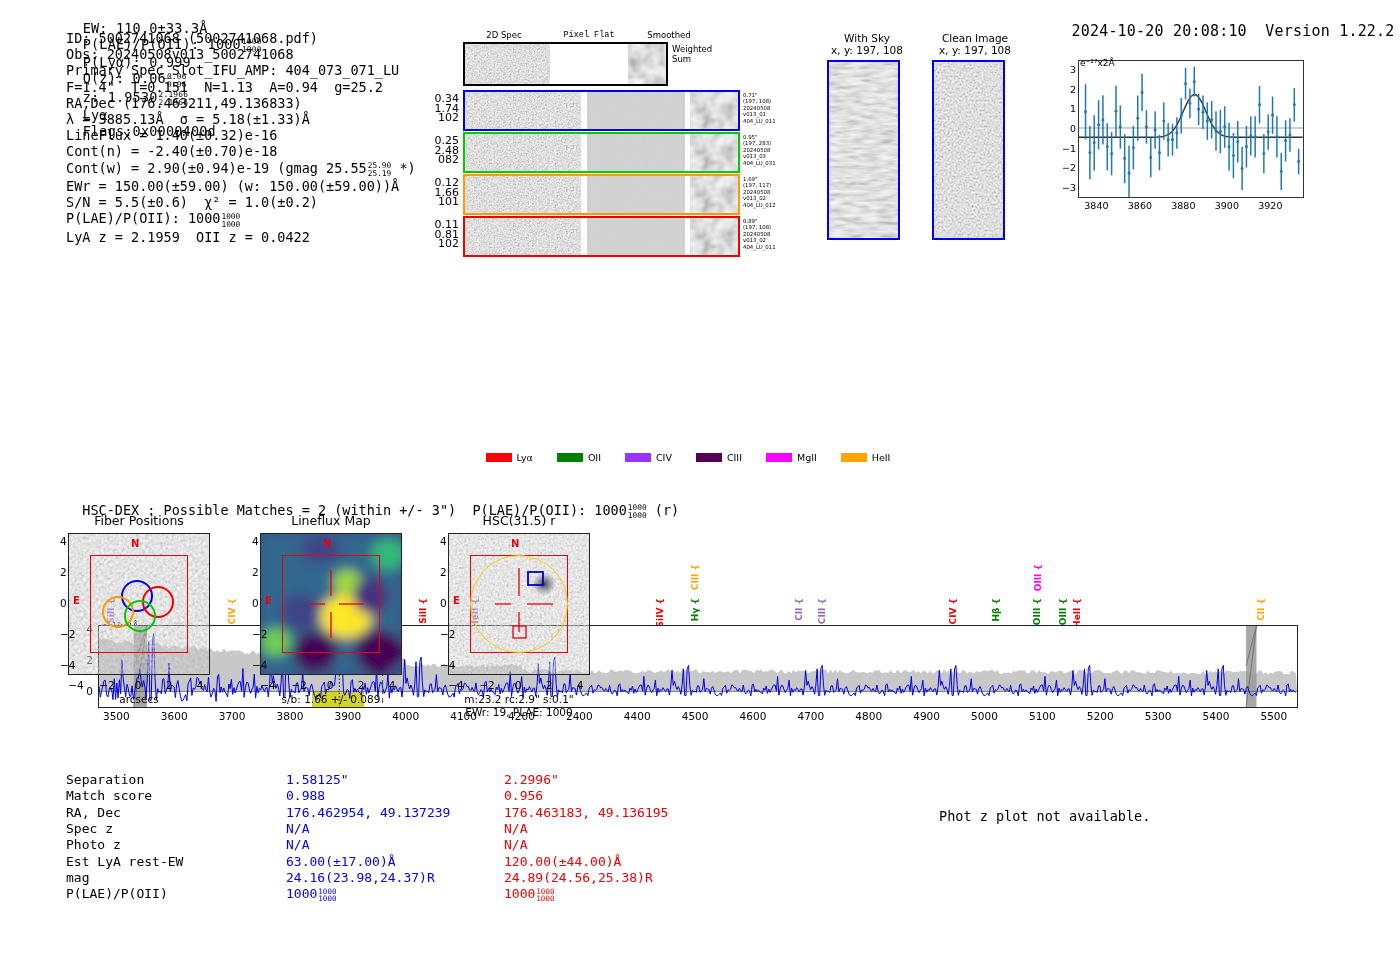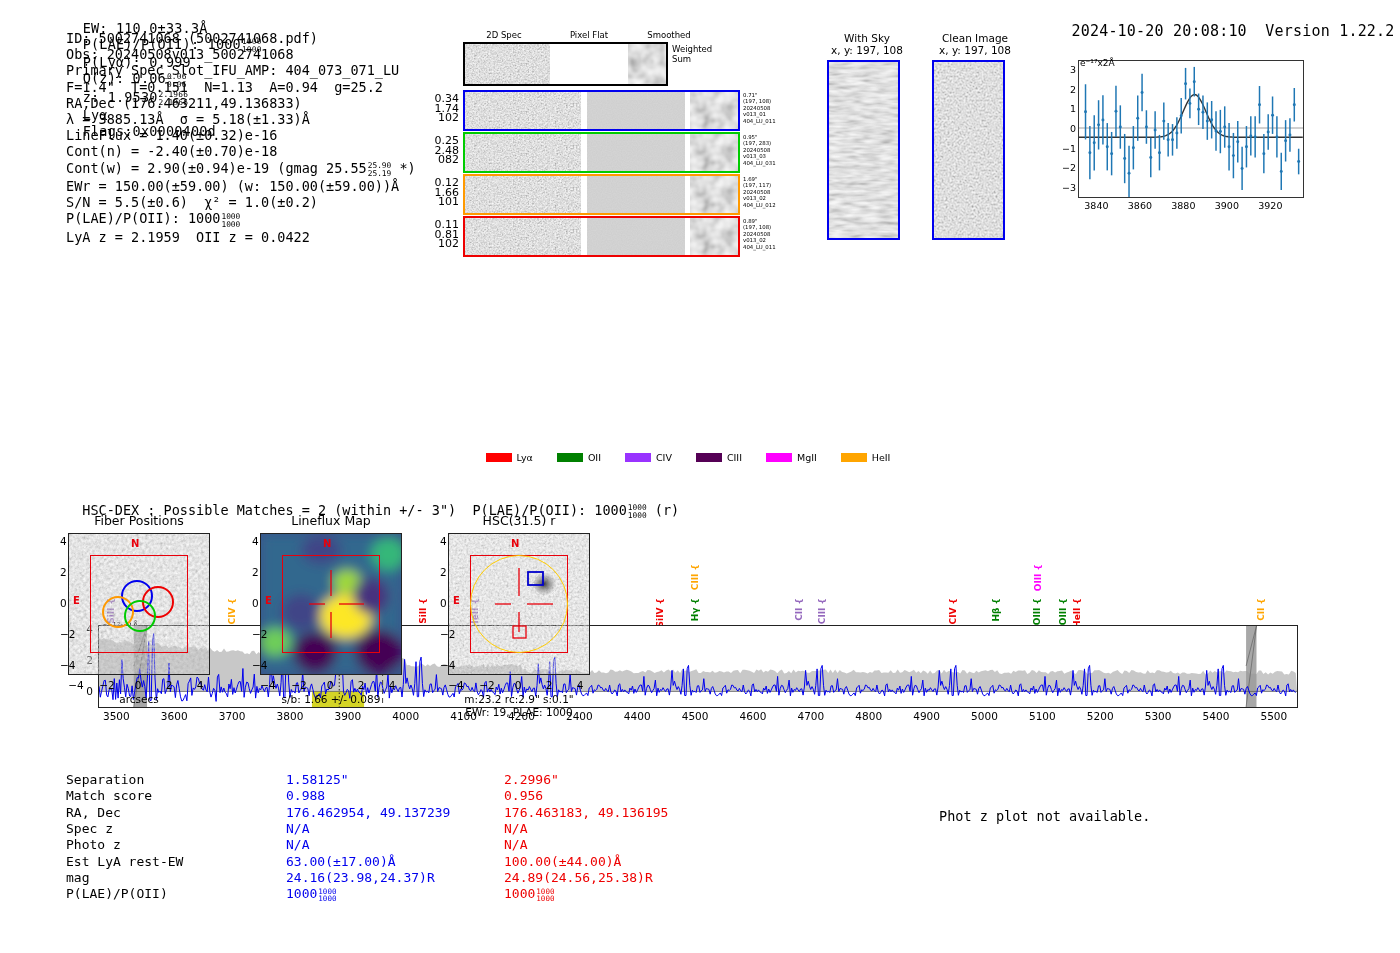--- a/index.html
+++ b/index.html
@@ -97,21 +97,21 @@
   <div>Cont(n) = -2.40(±0.70)e-18</div>
   <div><span>Cont(w) = 2.90(±0.94)e-19 (gmag 25.55</span><span class="frac"><i>25.90</i><i>25.19</i></span><span> *)</span></div>
   <div>EWr = 150.00(±59.00) (w: 150.00(±59.00))Å</div>
   <div>S/N = 5.5(±0.6)  χ² = 1.0(±0.2)</div>
   <div><span>P(LAE)/P(OII): 1000</span><span class="frac"><i>1000</i><i>1000</i></span></div>
   <div>LyA z = 2.1959  OII z = 0.0422</div>
 </div>
 
 <div class="abs" id="specpanel">
   <div class="colhdr" style="left:34px;top:0;width:90px;text-align:center;">2D Spec</div>
-  <div class="colhdr" style="left:124px;top:0;width:80px;text-align:center;">Pixel Flat</div>
+  <div class="colhdr" style="left:124px;top:0;width:80px;text-align:center;font-family:Liberation Mono, monospace;">Pixel Flat</div>
   <div class="colhdr" style="left:204px;top:0;width:80px;text-align:center;">Smoothed</div>
 
   <div style="position:absolute;left:38px;top:12px;width:205px;height:44px;border:2px solid #000;box-sizing:border-box;overflow:hidden;">
     <svg width="201" height="40" viewBox="0 0 201 40" preserveAspectRatio="none">
       <defs>
         <filter id="n1" x="0" y="0" width="100%" height="100%">
           <feTurbulence type="fractalNoise" baseFrequency="0.62" numOctaves="3" seed="7"></feTurbulence>
           <feColorMatrix type="saturate" values="0"></feColorMatrix>
           <feComponentTransfer>
               <feFuncA type="linear" slope="1"></feFuncA>
@@ -582,21 +582,21 @@
     <div class="c1" style="top:32.6px">176.462954, 49.137239</div>
     <div class="c2" style="top:32.6px">176.463183, 49.136195</div>
     <div class="lbl" style="top:48.900000000000006px">Spec z</div>
     <div class="c1" style="top:48.900000000000006px">N/A</div>
     <div class="c2" style="top:48.900000000000006px">N/A</div>
     <div class="lbl" style="top:65.2px">Photo z</div>
     <div class="c1" style="top:65.2px">N/A</div>
     <div class="c2" style="top:65.2px">N/A</div>
     <div class="lbl" style="top:81.5px">Est LyA rest-EW</div>
     <div class="c1" style="top:81.5px">63.00(±17.00)Å</div>
-    <div class="c2" style="top:81.5px">100.00(±44.00)Å</div>
+    <div class="c2" style="top:81.5px">120.00(±44.00)Å</div>
     <div class="lbl" style="top:97.80000000000001px">mag</div>
     <div class="c1" style="top:97.80000000000001px">24.16(23.98,24.37)R</div>
     <div class="c2" style="top:97.80000000000001px">24.89(24.56,25.38)R</div>
     <div class="lbl" style="top:114.10000000000001px">P(LAE)/P(OII)</div>
     <div class="c1" style="top:114.10000000000001px">1000<span class="frac"><i>1000</i><i>1000</i></span></div>
     <div class="c2" style="top:114.10000000000001px">1000<span class="frac"><i>1000</i><i>1000</i></span></div>
   </div>
 <div class="abs mono" id="photz">Phot z plot not available.</div>
 
 </body></html>

